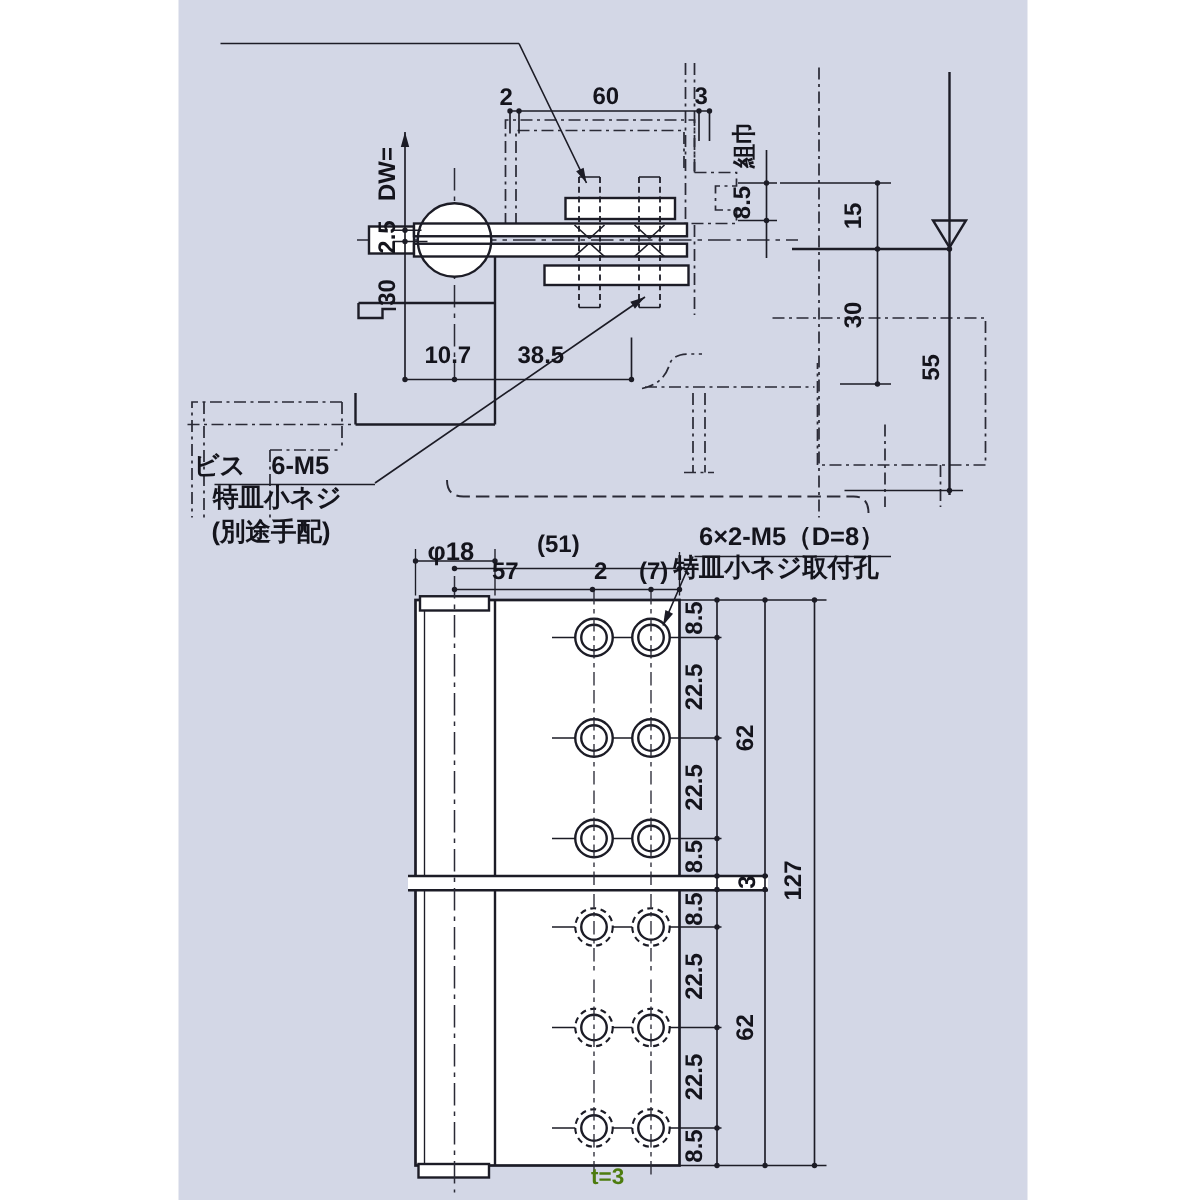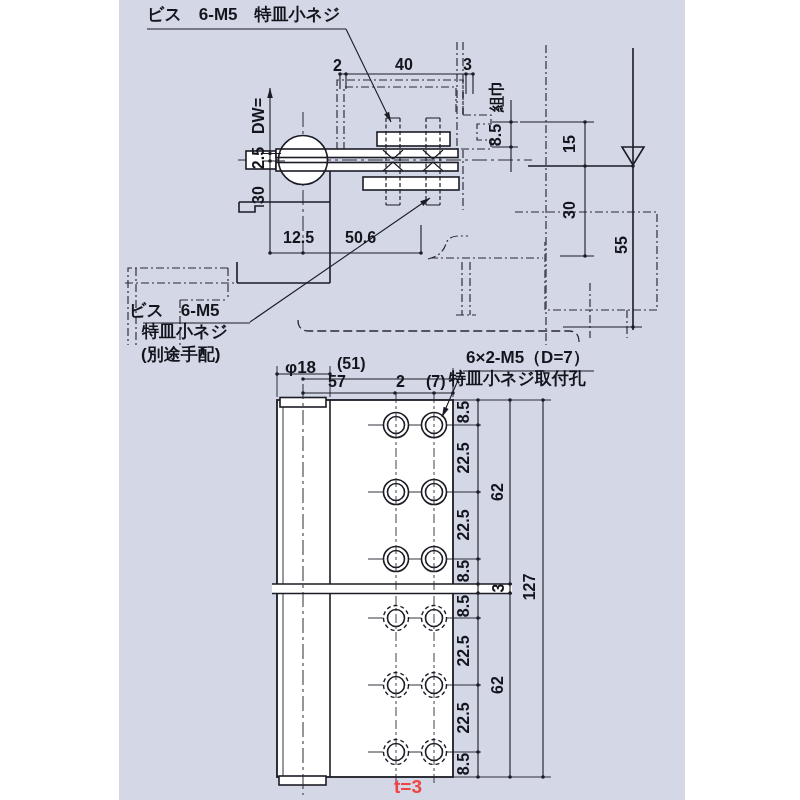--- a/index.html
+++ b/index.html
@@ -4,21 +4,21 @@
 <style>
   html,body{margin:0;padding:0;background:#ffffff;}
   #canvas{position:relative;width:800px;height:800px;background:#ffffff;overflow:hidden;
           font-family:"Liberation Sans",sans-serif;}
   #drawing-bg{position:absolute;left:119px;top:0;width:566px;height:800px;background:#d3d7e6;}
   svg{position:absolute;left:0;top:0;}
   .hlab{position:absolute;font-weight:bold;font-size:16px;color:#14141c;white-space:nowrap;line-height:1;}
   .vlab{position:absolute;font-weight:bold;font-size:16px;color:#14141c;white-space:nowrap;line-height:1;
         transform:translate(-50%,-50%) rotate(-90deg);}
   .big{font-size:17px;}
-  .tlab{color:#ef4444;font-size:19px;}
+  .tlab{color:#4d7c0f;font-size:15px;}
   
   .s  {stroke:#1c1c26;fill:none;stroke-width:1.6;}
   .s2 {stroke:#1c1c26;fill:none;stroke-width:1.1;}
   .s3 {stroke:#1c1c26;fill:none;stroke-width:0.9;}
   .wf {fill:#ffffff;}
   .ph {stroke:#2a2a36;fill:none;stroke-width:1.15;stroke-dasharray:8 3 2 3;}
   .ph2{stroke:#2a2a36;fill:none;stroke-width:1.3;stroke-dasharray:9 4;}
   .cl {stroke:#2a2a36;fill:none;stroke-width:1;stroke-dasharray:15 4 3 4;}
   .cl2{stroke:#2a2a36;fill:none;stroke-width:0.9;stroke-dasharray:9 3 3 3;}
   .scr{stroke:#1c1c26;fill:none;stroke-width:1.2;stroke-dasharray:4 2.5;}
@@ -189,44 +189,43 @@
         <circle cx="510" cy="400" r="1.8"></circle>
           <circle cx="510" cy="584" r="1.8"></circle>
         <circle cx="510" cy="593" r="1.8"></circle>
           <circle cx="510" cy="777" r="1.8"></circle>
         <circle cx="543" cy="400" r="1.8"></circle>
           <circle cx="543" cy="777" r="1.8"></circle>
       </g>
     </g>
   </svg>
 
-  <span class="hlab big" style="left:147px;top:6px">ビス　6-M5　特皿小ネジ</span>
   <span class="hlab" style="left:333px;top:58px">2</span>
-  <span class="hlab" style="left:395px;top:57px">40</span>
+  <span class="hlab" style="left:395px;top:57px">60</span>
   <span class="hlab" style="left:463px;top:57px">3</span>
   <span class="vlab" style="left:497px;top:96px">組巾</span>
   <span class="vlab" style="left:496px;top:135px">8.5</span>
   <span class="vlab" style="left:570px;top:144px">15</span>
   <span class="vlab" style="left:570px;top:210px">30</span>
   <span class="vlab" style="left:622px;top:245px">55</span>
   <span class="vlab" style="left:259px;top:116px">DW=</span>
   <span class="vlab" style="left:259px;top:158px">2.5</span>
   <span class="vlab" style="left:259px;top:195px">30</span>
-  <span class="hlab" style="left:283px;top:230px">12.5</span>
-  <span class="hlab" style="left:345px;top:230px">50.6</span>
+  <span class="hlab" style="left:283px;top:230px">10.7</span>
+  <span class="hlab" style="left:345px;top:230px">38.5</span>
   <span class="hlab big" style="left:129px;top:302px">ビス　6-M5</span>
   <span class="hlab big" style="left:142px;top:323px">特皿小ネジ</span>
   <span class="hlab big" style="left:141px;top:346px">(別途手配)</span>
 
   <span class="hlab big" style="left:285px;top:359px">φ18</span>
-  <span class="hlab" style="left:337px;top:356px">(51)</span>
+  <span class="hlab" style="left:358px;top:356px">(51)</span>
   <span class="hlab" style="left:328px;top:374px">57</span>
   <span class="hlab" style="left:396px;top:374px">2</span>
   <span class="hlab" style="left:426px;top:374px">(7)</span>
-  <span class="hlab big" style="left:466px;top:349px">6×2-M5（D=7）</span>
+  <span class="hlab big" style="left:466px;top:349px">6×2-M5（D=8）</span>
   <span class="hlab big" style="left:449px;top:370px">特皿小ネジ取付孔</span>
   <span class="vlab" style="left:464px;top:412px">8.5</span>
   <span class="vlab" style="left:464px;top:458px">22.5</span>
   <span class="vlab" style="left:464px;top:525px">22.5</span>
   <span class="vlab" style="left:464px;top:571px">8.5</span>
   <span class="vlab" style="left:464px;top:606px">8.5</span>
   <span class="vlab" style="left:464px;top:651px">22.5</span>
   <span class="vlab" style="left:464px;top:718px">22.5</span>
   <span class="vlab" style="left:464px;top:764px">8.5</span>
   <span class="vlab" style="left:498px;top:492px">62</span>

